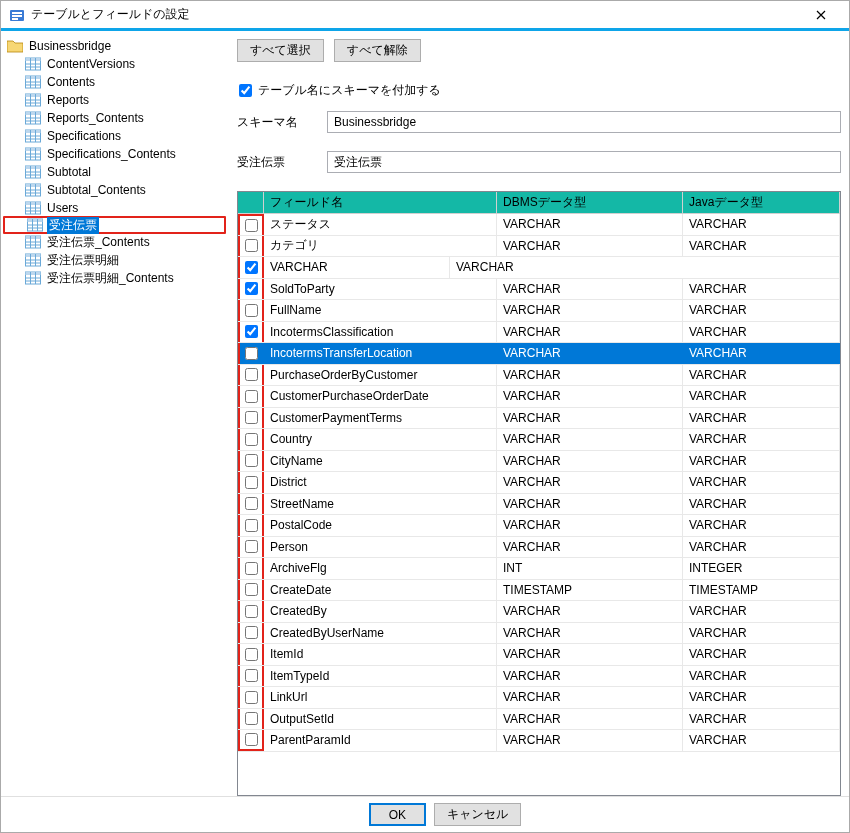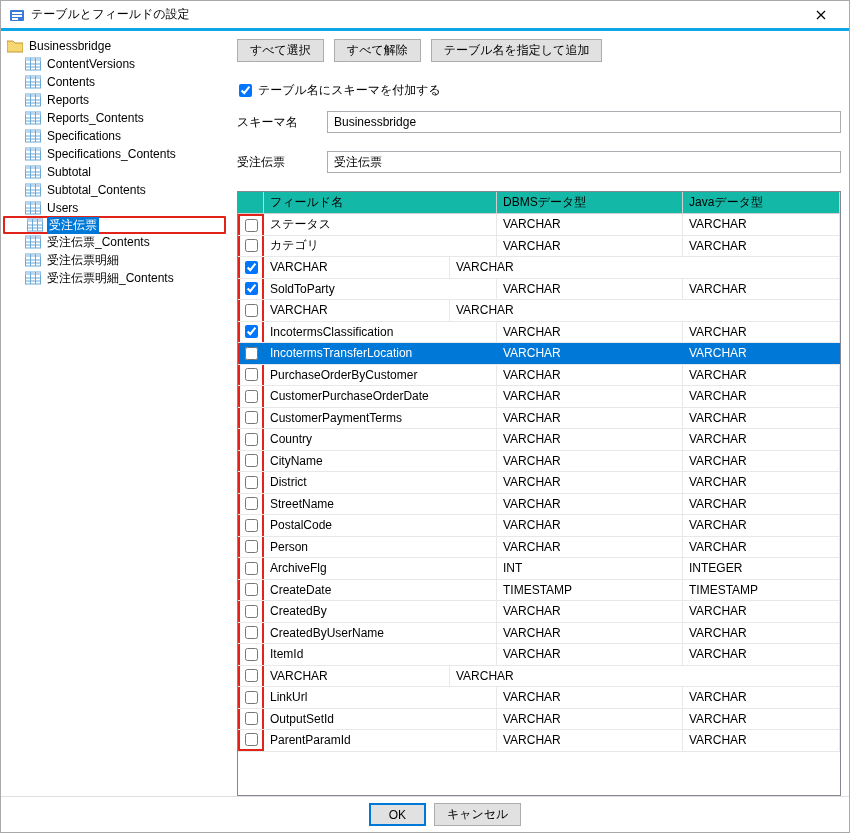--- a/index.html
+++ b/index.html
@@ -224,21 +224,20 @@
               </svg></span>
             <span class="tree-label">受注伝票明細_Contents</span>
           </div>
         </div>
     </div>
 
     <div class="right">
       <div class="toolbar">
         <button class="btn">すべて選択</button>
         <button class="btn">すべて解除</button>
-        <button class="btn">テーブル名を指定して追加</button>
       </div>
 
       <div class="chk-line">
         <input type="checkbox" id="appendSchema" checked="" style="">
         <label for="appendSchema">テーブル名にスキーマを付加する</label>
       </div>
 
       <div class="form-row">
         <div class="form-label">スキーマ名</div>
         <input class="form-input" value="Businessbridge" style="">
@@ -284,20 +283,21 @@
                 <input type="checkbox" checked="" style="">
               </div>
               <div class="col-name">SoldToParty</div>
               <div class="col-dbms">VARCHAR</div>
               <div class="col-java">VARCHAR</div>
             </div>
             <div class="grid-row">
               <div class="col-chk">
                 <input type="checkbox" style="">
               </div>
+              <div class="col-name">FullName</div>
               <div class="col-dbms">VARCHAR</div>
               <div class="col-java">VARCHAR</div>
             </div>
             <div class="grid-row">
               <div class="col-chk">
                 <input type="checkbox" checked="" style="">
               </div>
               <div class="col-name">IncotermsClassification</div>
               <div class="col-dbms">VARCHAR</div>
               <div class="col-java">VARCHAR</div>
@@ -419,20 +419,21 @@
                 <input type="checkbox" style="">
               </div>
               <div class="col-name">ItemId</div>
               <div class="col-dbms">VARCHAR</div>
               <div class="col-java">VARCHAR</div>
             </div>
             <div class="grid-row">
               <div class="col-chk">
                 <input type="checkbox" style="">
               </div>
+              <div class="col-name">ItemTypeId</div>
               <div class="col-dbms">VARCHAR</div>
               <div class="col-java">VARCHAR</div>
             </div>
             <div class="grid-row">
               <div class="col-chk">
                 <input type="checkbox" style="">
               </div>
               <div class="col-name">LinkUrl</div>
               <div class="col-dbms">VARCHAR</div>
               <div class="col-java">VARCHAR</div>

